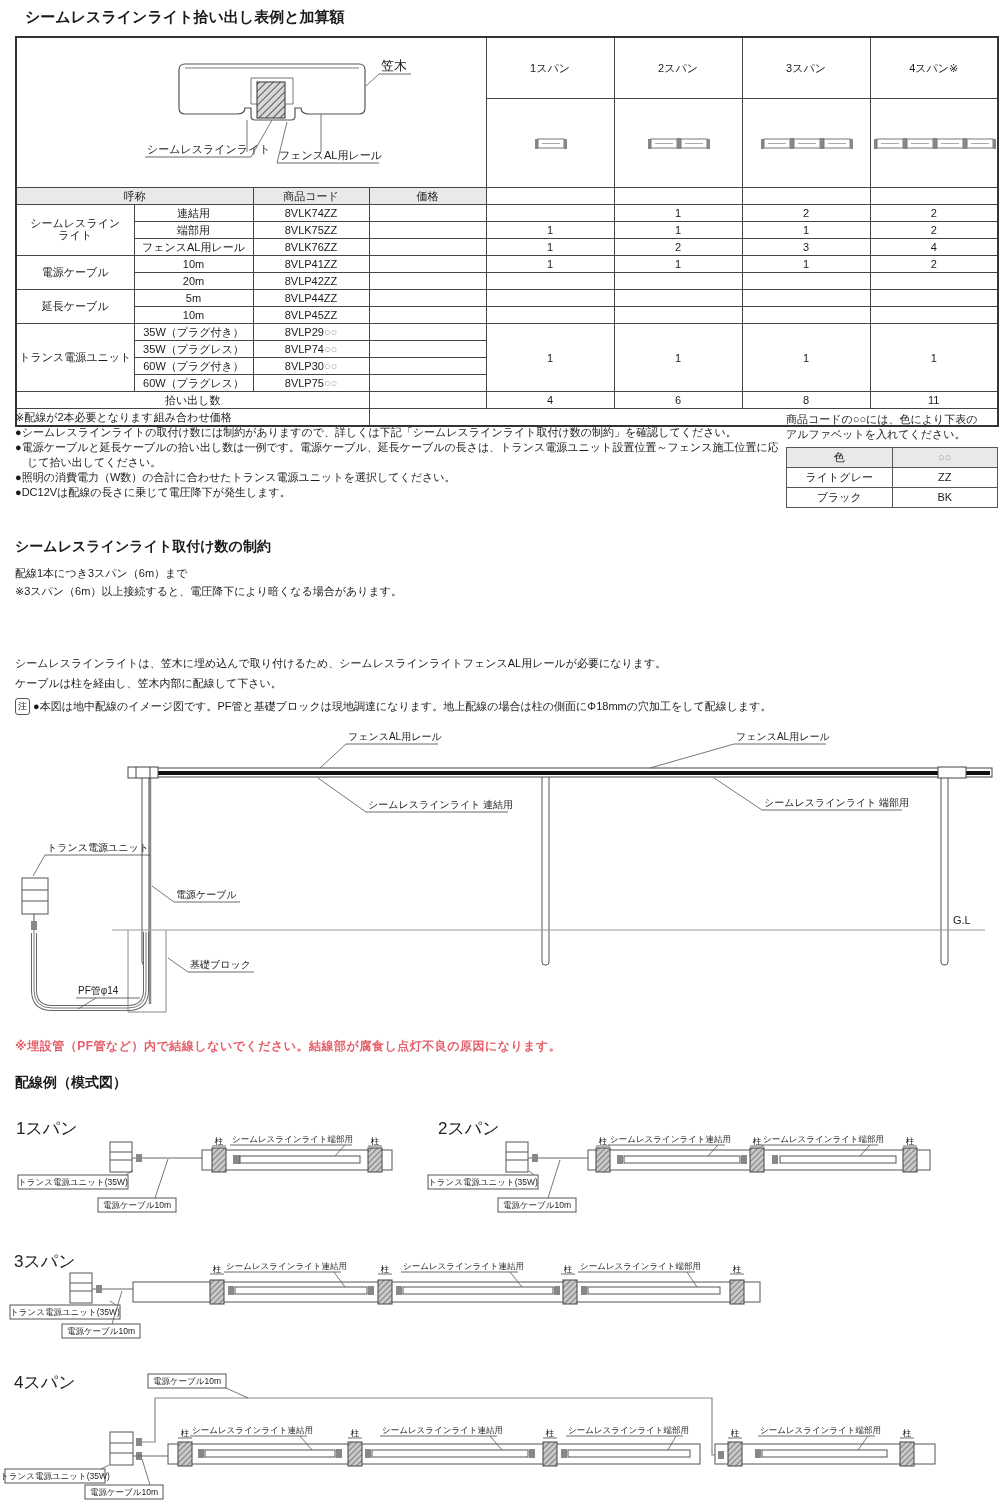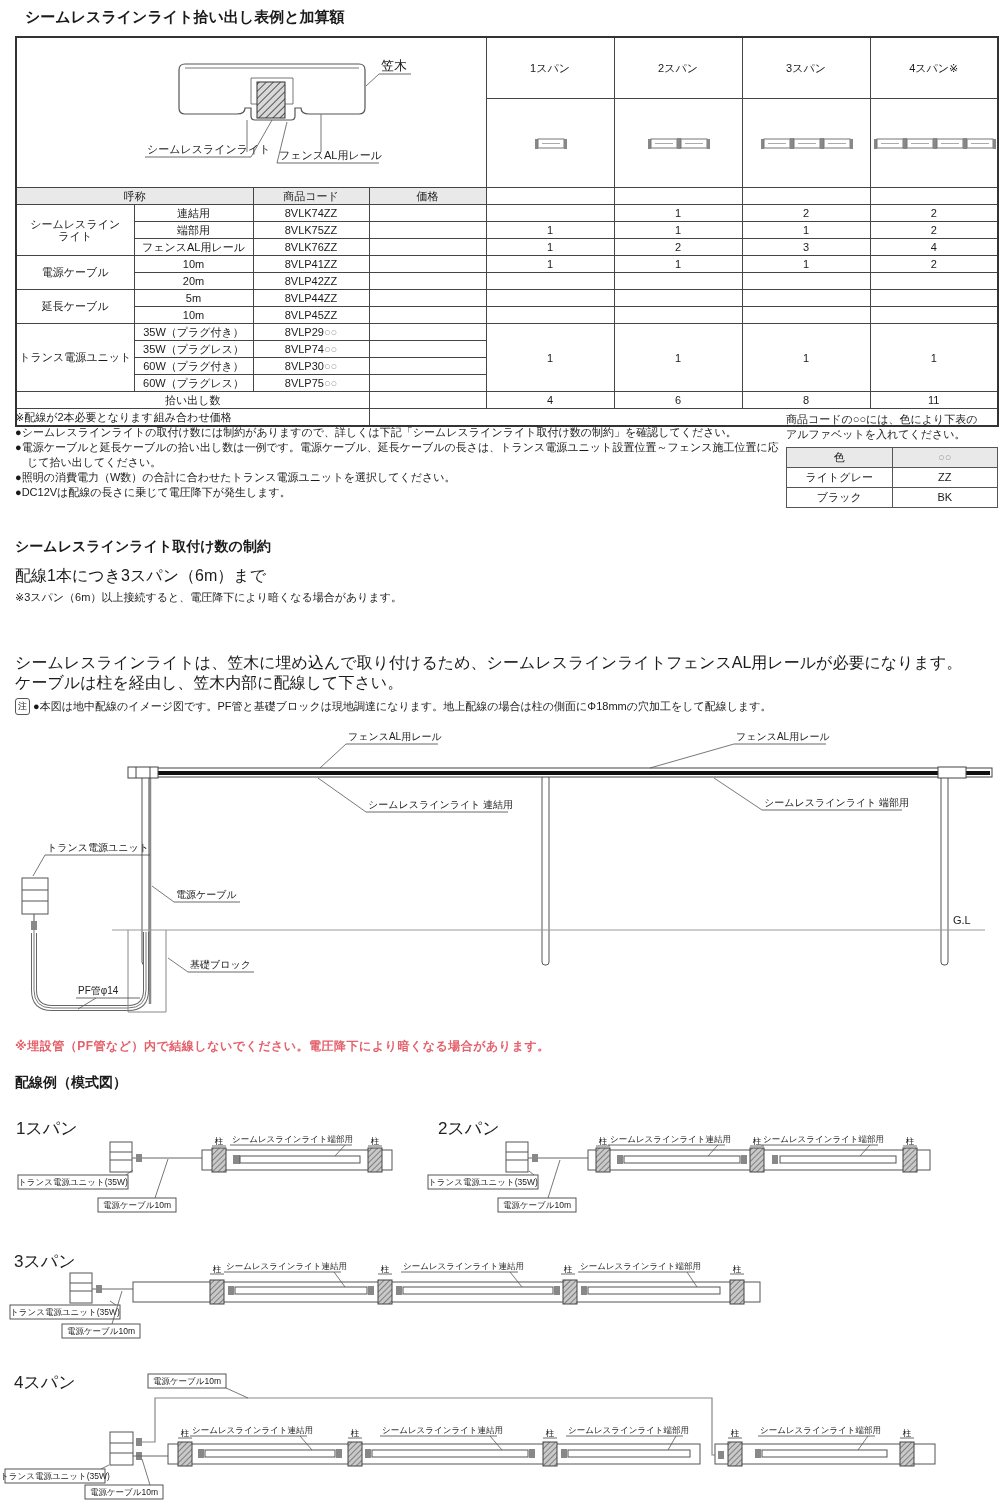--- a/index.html
+++ b/index.html
@@ -1,28 +1,28 @@
 <!DOCTYPE html>
 <html><head>
 <meta charset="utf-8">
 <style>
   html,body{margin:0;padding:0;}
   body{width:1000px;height:1510px;position:relative;background:#fff;color:#1a1a1a;
        font-family:"Liberation Sans","DejaVu Sans",sans-serif;}
   .abs{position:absolute;}
   .h1{font-size:15px;font-weight:bold;}
   .h2{font-size:14px;font-weight:bold;}
-  .body13{font-size:16px;}
+  .body13{font-size:11px;}
   .small11{font-size:11px;line-height:15px;}
   table.main{border-collapse:collapse;table-layout:fixed;width:982px;}
   table.main td{border:1px solid #444;font-size:11px;padding:0 2px;height:16px;
                 text-align:center;vertical-align:middle;overflow:hidden;white-space:nowrap;}
   table.main{border:2px solid #333;}
   td.hdr{background:#e9e9e9;}
-  td.left2{white-space:normal;line-height:12px;}
+  td.left2{white-space:normal;line-height:12px;font-family:Liberation Mono, monospace;}
   .notes div{margin:0;padding-left:12px;text-indent:-12px;}
   table.color{border-collapse:collapse;table-layout:fixed;width:212px;border:1px solid #444;}
   table.color td{border:1px solid #555;font-size:11px;height:17px;text-align:center;}
   .warn{font-size:12px;color:#e4606a;font-weight:bold;letter-spacing:0.5px;}
   .notemark{display:inline-block;border:1px solid #555;border-radius:3px;font-size:9px;
             padding:0 2px;margin-right:3px;vertical-align:1px;}
   svg text{fill:#222;}
   .lbl85{font-size:8.5px;}
   .sp17{font-size:17px;}
   .ul{stroke:#444;stroke-width:0.8;}
@@ -356,21 +356,21 @@
     <line class="ld" x1="174" y1="184" x2="152" y2="168"></line>
     <text x="190" y="250">基礎ブロック</text>
     <line class="ul" x1="188" y1="254" x2="254" y2="254"></line>
     <line class="ld" x1="188" y1="254" x2="168" y2="240"></line>
     <text x="78" y="276">PF管φ14</text>
     <line class="ul" x1="76" y1="280" x2="140" y2="280"></line>
     <line class="ld" x1="96" y1="280" x2="78" y2="291"></line>
   </g>
 </svg>
 
-<div class="abs warn" style="left:15px;top:1038px;">※埋設管（PF管など）内で結線しないでください。電圧降下により暗くなる場合があります。</div>
+<div class="abs warn" style="left:15px;top:1038px;">※埋設管（PF管など）内で結線しないでください。結線部が腐食し点灯不良の原因になります。</div>
 
 <div class="abs h2" style="left:15px;top:1074px;">配線例（模式図）</div>
 
 <svg class="abs" style="left:0;top:1112px;" width="420" height="112" viewBox="0 0 420 112">
   <defs>
       <pattern id="hA" width="4" height="4" patternUnits="userSpaceOnUse" patternTransform="rotate(45)">
         <rect width="4" height="4" fill="#c9c9c9"></rect>
         <line x1="0" y1="0" x2="0" y2="4" stroke="#666" stroke-width="1.5"></line>
       </pattern>
     </defs>

